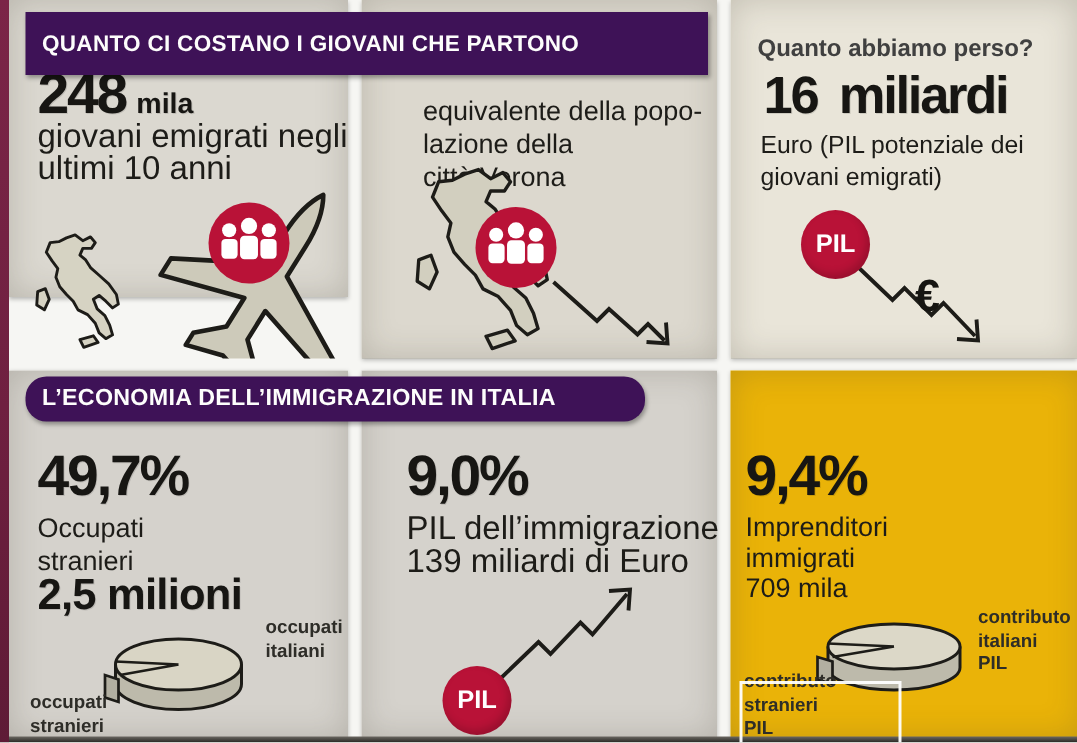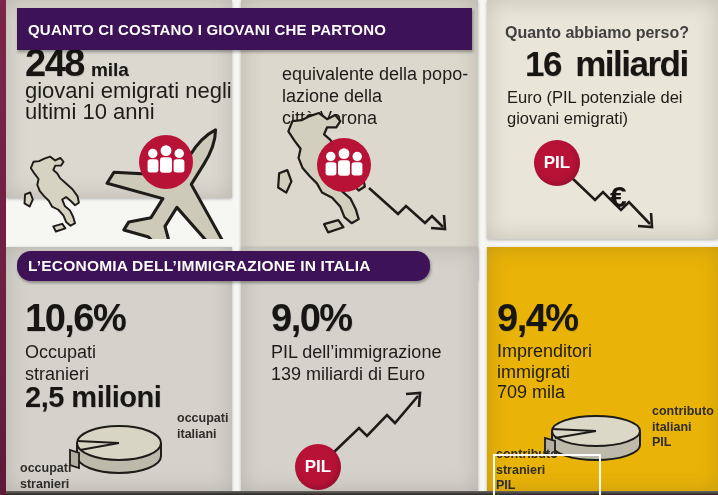--- a/index.html
+++ b/index.html
@@ -8,21 +8,21 @@
     background:#f6f6f3;
     font-family:"Liberation Sans","DejaVu Sans",sans-serif;
     color:#1d1c18;
   }
   .strip-left{position:absolute;left:0;top:0;width:6px;height:495px;
     background:linear-gradient(180deg,#7b2547 0%,#6f2040 55%,#5e1b36 100%);z-index:30;}
   .strip-bottom{position:absolute;left:0;top:491px;width:718px;height:4px;
     background:linear-gradient(180deg,#6b6862,#282622);z-index:25;}
   .cell{position:absolute;box-shadow:inset 0 0 22px rgba(66,58,44,.22), 0 1px 3px rgba(0,0,0,.28);}
   .c-t1{left:6px;top:0;width:226px;height:198px;background:#dbd8d0;}
-  .c-t2{left:241px;top:0;width:237px;height:280px;background:#dcd8ce;}
+  .c-t2{left:241px;top:0;width:237px;height:239px;background:#dcd8ce;}
   .c-t3{left:487px;top:0;width:231px;height:239px;background:#e9e5d9;}
   .c-b1{left:6px;top:247px;width:226px;height:245px;background:#d5d2cc;}
   .c-b2{left:241px;top:247px;width:237px;height:245px;background:#d5d2cc;}
   .c-b3{left:487px;top:247px;width:234px;height:245px;background:#eab308;}
   .banner{position:absolute;background:#3e1257;color:#fdfdfc;font-weight:bold;
     display:flex;align-items:center;padding:0 0 0 11px;z-index:15;
     box-shadow:1px 2px 3px rgba(0,0,0,.35);letter-spacing:.2px;}
   .banner-top{left:17px;top:8px;width:444px;height:42px;font-size:15px;}
   .banner-bottom{left:17px;top:251px;width:402px;height:30px;font-size:15.5px;border-radius:14px;}
   .abs{position:absolute;}
@@ -97,35 +97,35 @@
       <path d="M190,228 L204,229 L203,215" fill="none" stroke="#1d1c18" stroke-width="2.6"></path>
       <g>
         <circle cx="103" cy="165" r="27" fill="#b91237"></circle>
         <use href="#sym-people" transform="translate(103,168) scale(1.15)"></use>
       </g>
     </svg>
   </div>
 
   <div class="cell c-t3">
     <div class="abs intro" style="left:18px;top:24px;">Quanto abbiamo perso?</div>
-    <div class="abs bignum" style="left:22px;top:46px;font-size:35px;word-spacing:6px;margin-left:16px;">16 miliardi</div>
+    <div class="abs bignum" style="left:22px;top:46px;font-size:35px;word-spacing:6px;">16 miliardi</div>
     <div class="abs cap" style="left:20px;top:87px;font-size:16.5px;line-height:20.5px;">
       <div class="ln">Euro (PIL potenziale dei</div>
       <div class="ln">giovani emigrati)</div>
     </div>
     <svg class="gfx" width="231" height="239" viewBox="0 0 231 239">
       <path d="M85,178 L108,200 L116,192 L134,210 L142,202 L163,224" fill="none" stroke="#1d1c18" stroke-width="2.6"></path>
       <path d="M151,226 L165,227 L164,213" fill="none" stroke="#1d1c18" stroke-width="2.6"></path>
       <text x="123" y="207" font-size="30" font-weight="bold" fill="#161512">€</text>
     </svg>
     <div class="pil" style="left:47px;top:140px;width:46px;height:46px;">PIL</div>
   </div>
 
   <div class="cell c-b1">
-    <div class="abs bignum" style="left:19px;top:52px;font-size:38px;">10,6%</div>
+    <div class="abs bignum" style="left:19px;top:52px;font-size:38px;">49,7%</div>
     <div class="abs cap" style="left:19px;top:94px;font-size:18px;line-height:22px;">
       <div class="ln">Occupati</div>
       <div class="ln">stranieri</div>
     </div>
     <div class="abs bignum" style="left:19px;top:136px;font-size:29px;letter-spacing:-0.5px;">2,5 milioni</div>
     <svg class="gfx" width="226" height="245" viewBox="0 0 226 245">
       <path d="M71,196 v13 a42,17 0 0 0 84,0 v-13" fill="#bdbaab" stroke="#1d1c18" stroke-width="2"></path>
       <ellipse cx="113" cy="196" rx="42" ry="17" fill="#d9d5c5" stroke="#1d1c18" stroke-width="2"></ellipse>
       <path d="M113,196 L71,194 M113,196 L74,203" stroke="#1d1c18" stroke-width="1.8" fill="none"></path>
       <path d="M64,203 L64,218 L73,221 L73,206 Z" fill="#b2afa1" stroke="#1d1c18" stroke-width="1.8"></path>
@@ -135,21 +135,21 @@
       <div>italiani</div>
     </div>
     <div class="pie-label" style="left:14px;top:214px;">
       <div>occupati</div>
       <div>stranieri</div>
     </div>
   </div>
 
   <div class="cell c-b2">
     <div class="abs bignum" style="left:30px;top:52px;font-size:38px;">9,0%</div>
-    <div class="abs cap" style="left:30px;top:94px;font-size:18px;line-height:22px;">
+    <div class="abs cap" style="left:30px;top:94px;font-size:22px;line-height:22px;">
       <div class="ln">PIL dell’immigrazione</div>
       <div class="ln">139 miliardi di Euro</div>
     </div>
     <svg class="gfx" width="237" height="245" viewBox="0 0 237 245">
       <path d="M92,206 L118,181 L126,189 L146,168 L154,176 L177,149" fill="none" stroke="#1d1c18" stroke-width="2.6"></path>
       <path d="M165,147 L179,146 L178,160" fill="none" stroke="#1d1c18" stroke-width="2.6"></path>
     </svg>
     <div class="pil" style="left:54px;top:197px;width:46px;height:46px;">PIL</div>
   </div>
 

